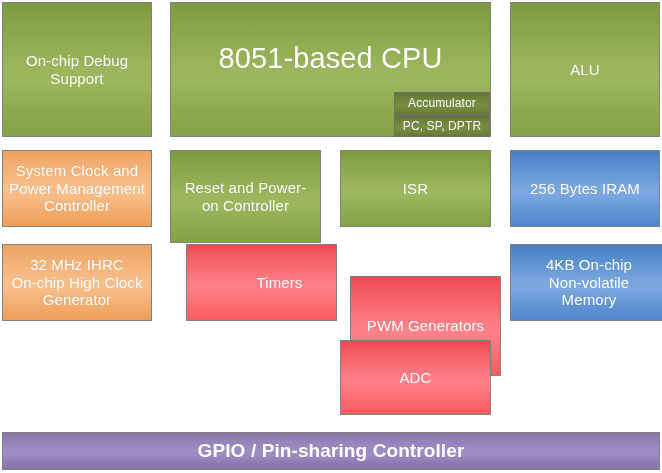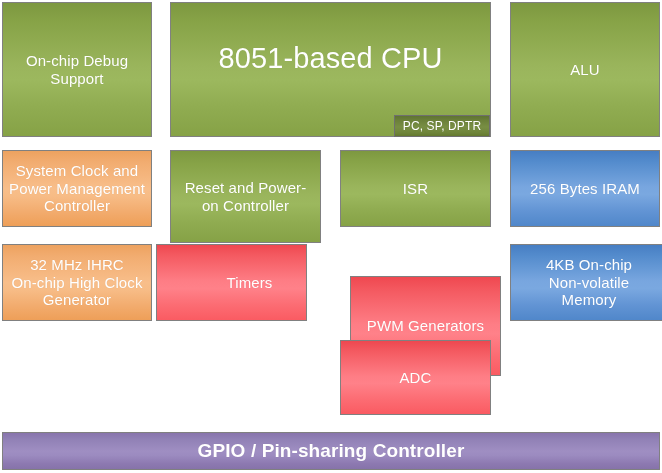--- a/index.html
+++ b/index.html
@@ -72,20 +72,23 @@
 
   <div class="block green fs-mid" style="left:2px;top:2px;width:150px;height:135px;">
     <span class="label">On-chip Debug
 Support</span>
   </div>
 
   <div class="block green fs-big" style="left:170px;top:2px;width:321px;height:135px;align-items:flex-start;padding-top:38px;">
     <span class="label">8051-based CPU</span>
   </div>
 
+  <div class="block subblock fs-sub" style="left:394px;top:92px;width:96px;height:23px;">
+    <span class="label">Accumulator</span>
+  </div>
 
   <div class="block subblock fs-sub" style="left:394px;top:115px;width:96px;height:22px;">
     <span class="label">PC, SP, DPTR</span>
   </div>
 
   <div class="block green fs-mid" style="left:510px;top:2px;width:150px;height:135px;">
     <span class="label">ALU</span>
   </div>
 
   <div class="block orange fs-mid" style="left:2px;top:150px;width:150px;height:77px;">
@@ -106,21 +109,21 @@
   <div class="block blue fs-mid" style="left:510px;top:150px;width:150px;height:77px;">
     <span class="label">256 Bytes IRAM</span>
   </div>
 
   <div class="block orange fs-mid" style="left:2px;top:244px;width:150px;height:77px;">
     <span class="label">32 MHz IHRC
 On-chip High Clock
 Generator</span>
   </div>
 
-  <div class="block red fs-mid" style="left:156px;top:244px;width:151px;height:77px;padding-left:40px;">
+  <div class="block red fs-mid" style="left:186px;top:244px;width:151px;height:77px;padding-left:40px;">
     <span class="label">Timers</span>
   </div>
 
   <div class="block red fs-mid" style="left:350px;top:244px;width:151px;height:100px;margin-top:32px;">
     <span class="label">PWM Generators</span>
   </div>
 
   <div class="block blue fs-mid" style="left:510px;top:244px;width:158px;height:77px;">
     <span class="label">4KB On-chip
 Non-volatile

